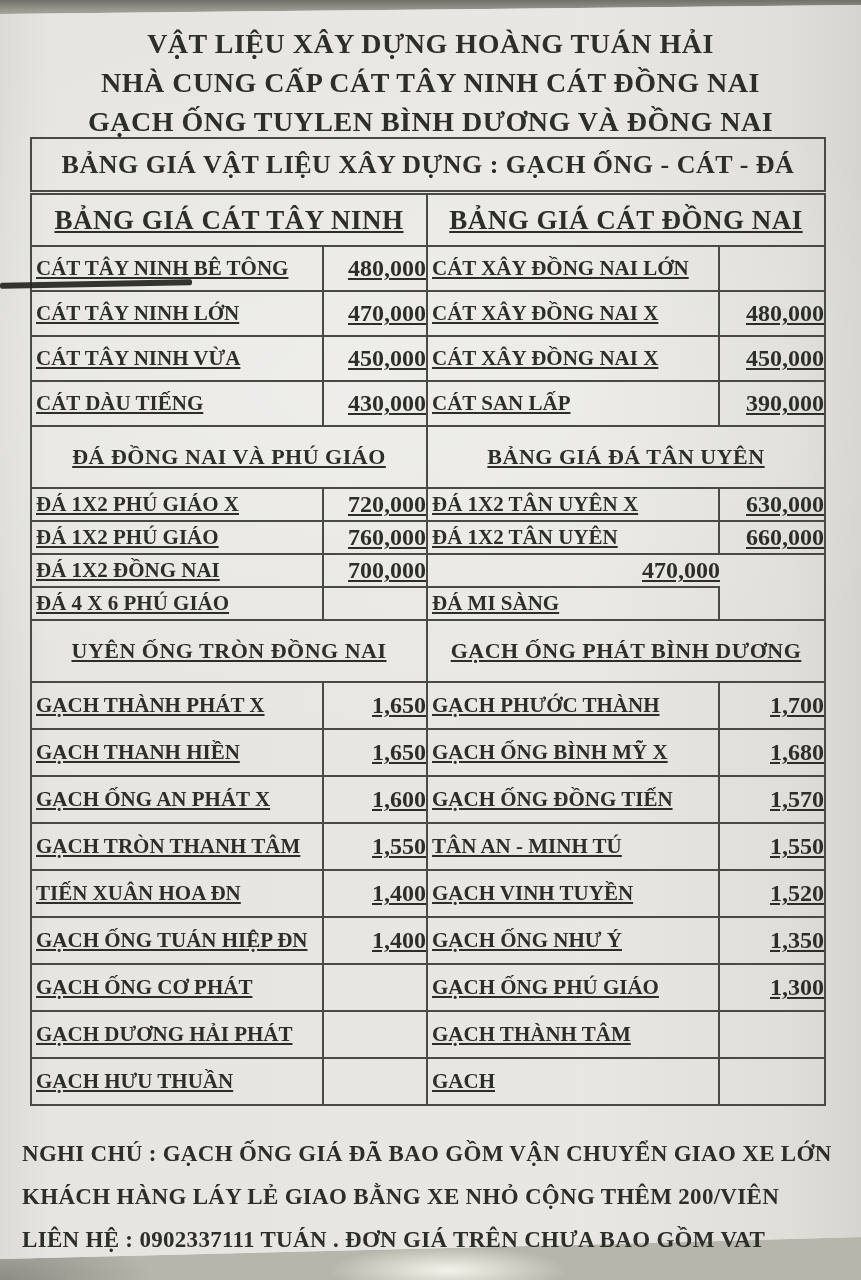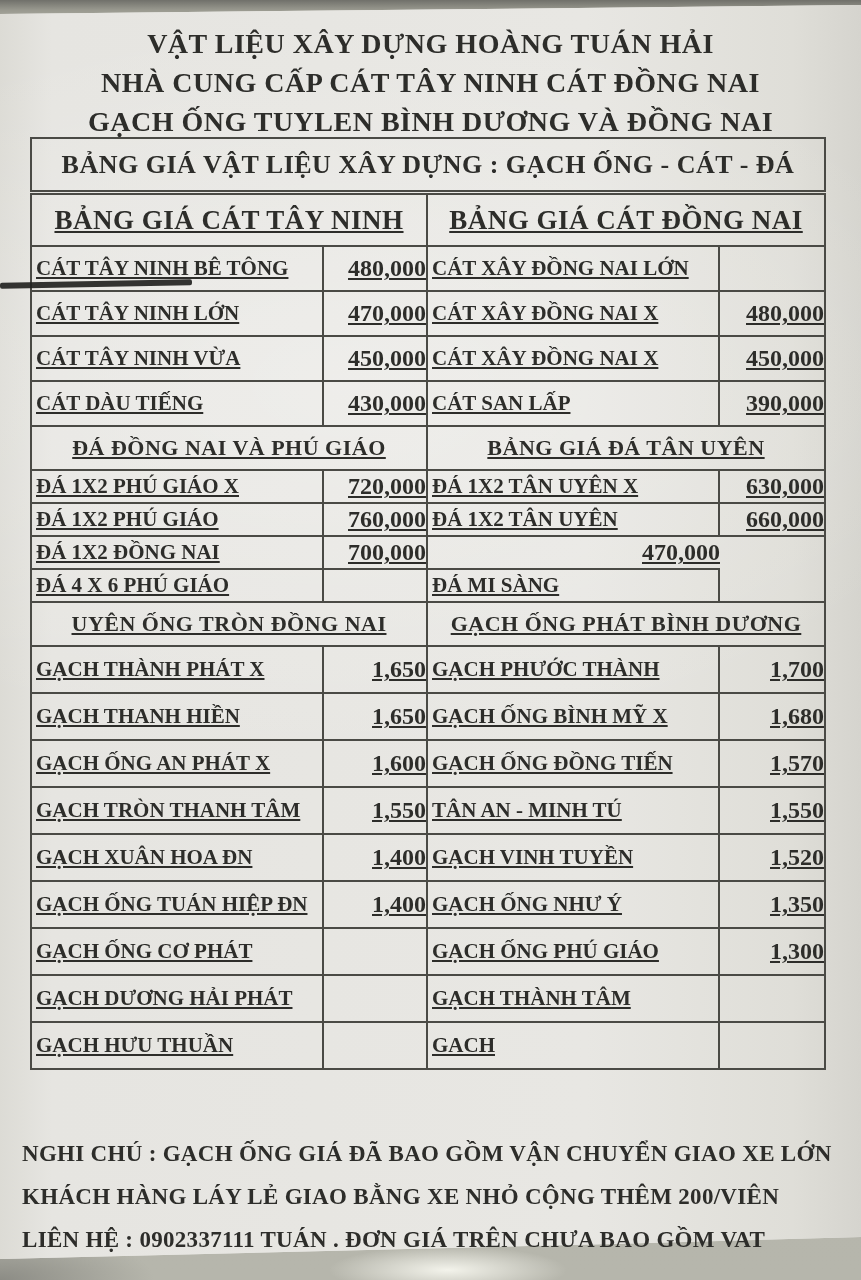--- a/index.html
+++ b/index.html
@@ -41,21 +41,21 @@
   .cell{
     border-right:2px solid var(--border);border-bottom:2px solid var(--border);
     display:flex;align-items:center;box-sizing:border-box;overflow:hidden;
     font-weight:bold;white-space:nowrap;
   }
   .cell:last-child{border-right:none;}
   .hdr-cell{justify-content:center;letter-spacing:0.5px;}
   .h-main .hdr-cell{font-size:27px;}
   .h-sub .hdr-cell{font-size:22px;}
   .h-main{height:52px;}
-  .h-sub{height:44px;}
+  .h-sub{height:62px;}
   .r-sec0{height:45px;}
   .r-sec1{height:33px;}
   .r-sec2{height:47px;}
   .item-cell{font-size:21px;padding-left:4px;justify-content:flex-start;}
   .price-cell{font-size:24px;padding-right:0;justify-content:flex-end;}
   .notes{position:absolute;left:22px;top:1132px;width:810px;color:var(--ink);}
   .note-line{font-size:23px;font-weight:bold;line-height:43px;white-space:nowrap;letter-spacing:0.3px;}
   .artifact-line{
     position:absolute;left:0;top:281px;width:192px;height:6px;background:#1f1f1d;
     transform:rotate(-1.1deg);border-radius:2px;opacity:0.9;
@@ -152,21 +152,21 @@
       <div class="cell item-cell">GẠCH ỐNG ĐỒNG TIẾN</div>
       <div class="cell price-cell">1,570</div>
     </div>
     <div class="row r-sec2">
       <div class="cell item-cell">GẠCH TRÒN THANH TÂM</div>
       <div class="cell price-cell">1,550</div>
       <div class="cell item-cell">TÂN AN - MINH TÚ</div>
       <div class="cell price-cell">1,550</div>
     </div>
     <div class="row r-sec2">
-      <div class="cell item-cell">GẠCH XUÂN HOA ĐN</div>
+      <div class="cell item-cell">TIẾN XUÂN HOA ĐN</div>
       <div class="cell price-cell">1,400</div>
       <div class="cell item-cell">GẠCH VINH TUYỀN</div>
       <div class="cell price-cell">1,520</div>
     </div>
     <div class="row r-sec2">
       <div class="cell item-cell">GẠCH ỐNG TUÁN HIỆP ĐN</div>
       <div class="cell price-cell">1,400</div>
       <div class="cell item-cell">GẠCH ỐNG NHƯ Ý</div>
       <div class="cell price-cell">1,350</div>
     </div>

